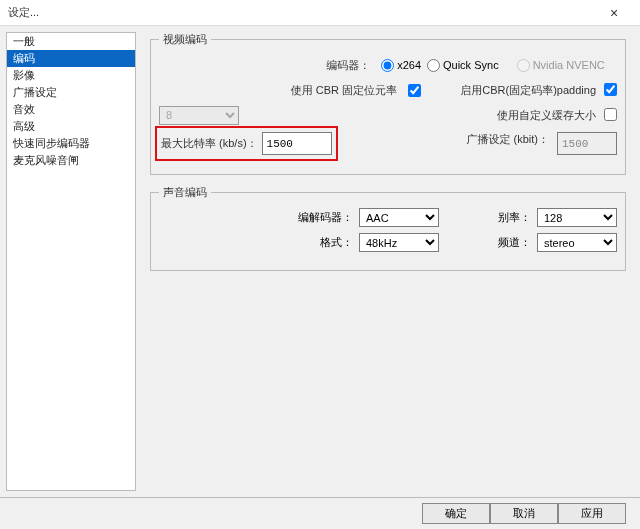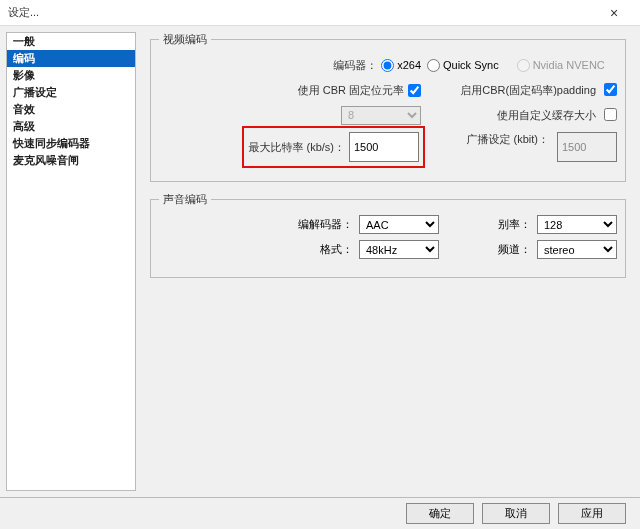--- a/index.html
+++ b/index.html
@@ -2,41 +2,41 @@
 <html><head>
 <meta charset="utf-8">
 <style>
   * { box-sizing: border-box; margin: 0; padding: 0; font-family: "Microsoft YaHei", "SimSun", sans-serif; font-size: 11px; }
   body { background: #f0f0f0; width: 640px; height: 529px; display: flex; flex-direction: column; }
   .titlebar { height: 26px; background: #fff; display: flex; align-items: center; padding: 8px 8px; border-bottom: 1px solid #ddd; position: relative; }
   .titlebar .title { color: #333; }
   .titlebar .close { position: absolute; right: 6px; top: 2px; width: 40px; height: 22px; text-align: center; line-height: 22px; font-size: 14px; color: #333; cursor: pointer; }
   .main { flex: 1; display: flex; padding: 6px; gap: 6px; overflow: hidden; }
   .sidebar { width: 130px; background: #fff; border: 1px solid #bbb; overflow-y: auto; }
-  .sidebar .item { padding: 1px 6px; cursor: pointer; color: #222; font-weight: bold; }
+  .sidebar .item { padding: 1px 6px; cursor: pointer; color: #222; }
   .sidebar .item.selected { background: #0a66c2; color: #fff; }
   .content { flex: 1; background: #f0f0f0; padding: 0 8px; overflow: hidden; }
   fieldset { border: 1px solid #bbb; padding: 8px 8px 12px 8px; margin-bottom: 10px; }
   legend { padding: 0 4px; color: #333; }
   .row { display: flex; align-items: center; margin-bottom: 5px; min-height: 20px; }
-  .colL { flex: 1; display: flex; align-items: center; justify-content: flex-end; gap: 4px; padding-right: 6px; }
+  .colL { flex: 1; display: flex; align-items: center; justify-content: flex-start; gap: 11px; padding-right: 6px; }
   .colR { width: 190px; display: flex; align-items: flex-start; gap: 4px; }
   .colL .lbl, .colR .lbl { text-align: right; color: #333; white-space: nowrap; }
   .colL .lbl { flex: 1; }
   .colR .lbl { flex: 1; text-align: right; padding-right: 4px;}
-  input[type=text] { height: 30px; border: 1px solid #7a7a7a; padding: 0 4px; background: #fff; }
+  input[type=text] { height: 23px; border: 1px solid #7a7a7a; padding: 0 4px; background: #fff; font-family: Liberation Mono, monospace; }
   input[type=text].ro { background: #eee; color: #888; }
   select { height: 19px; border: 1px solid #7a7a7a; background: #fff; padding: 0 2px; }
   select.dis { background: #e8e8e8; color: #888; }
   .radio, .check { display: inline-flex; align-items: center; gap: 3px; }
   .radio input, .check input { margin: 0; }
   .check.dis, .radio.dis { color: #999; }
   .encoder-row .opts { display: flex; gap: 18px; align-items: center; }
   .highlight { border: 2px solid #d11; padding: 4px; margin: -4px; }
-  .footer { height: 32px; border-top: 1px solid #bbb; display: flex; justify-content: flex-end; align-items: center; gap: 8px; padding: 0 14px; }
+  .footer { height: 32px; border-top: 1px solid #bbb; display: flex; justify-content: flex-end; align-items: center; padding: 0 14px; }
   .btn { min-width: 68px; height: 21px; border: 1px solid #888; background: #e9e9e9; cursor: pointer; }
   
   .arow { display: flex; align-items: center; margin-bottom: 6px; }
   .arow .albl { width: 200px; text-align: right; padding-right: 6px; }
   .arow .spacer { flex: 1; }
   .arow .albl2 { width: 50px; text-align: right; padding-right: 6px; }
 </style>
 </head>
 <body>
 

